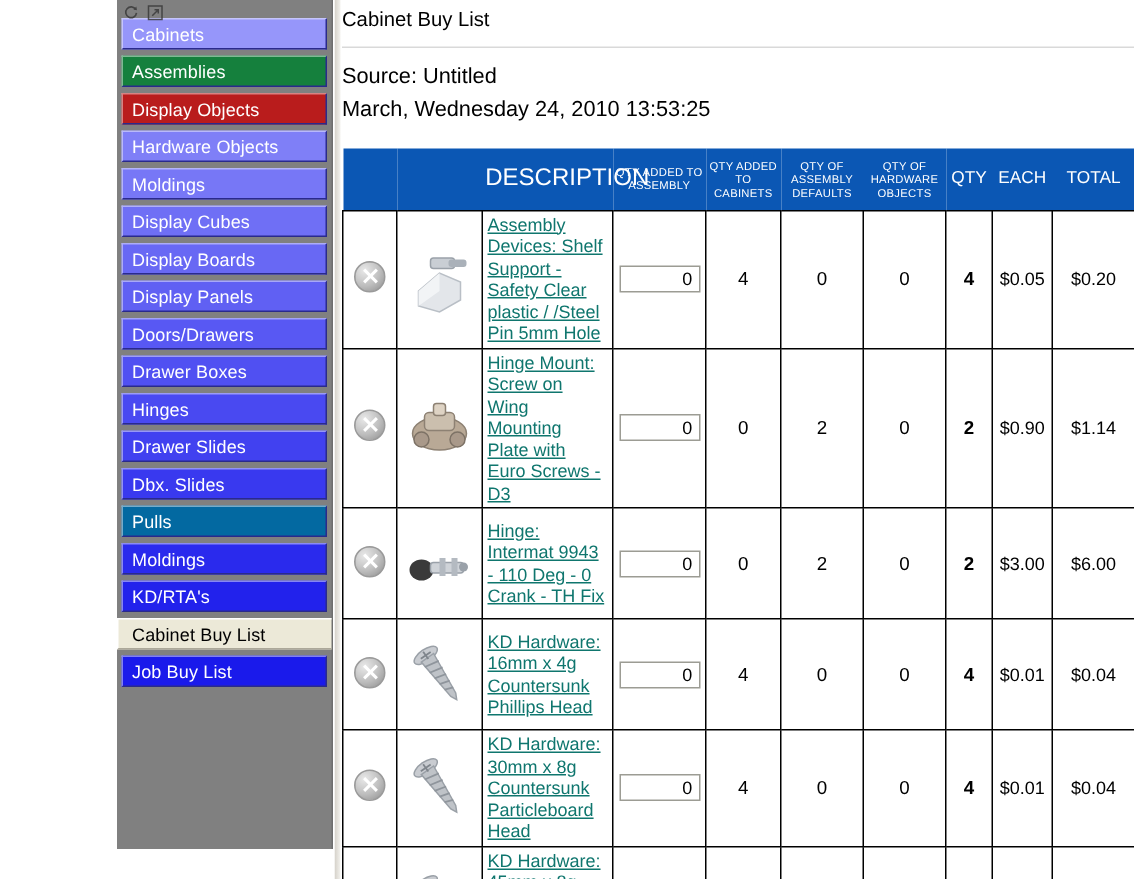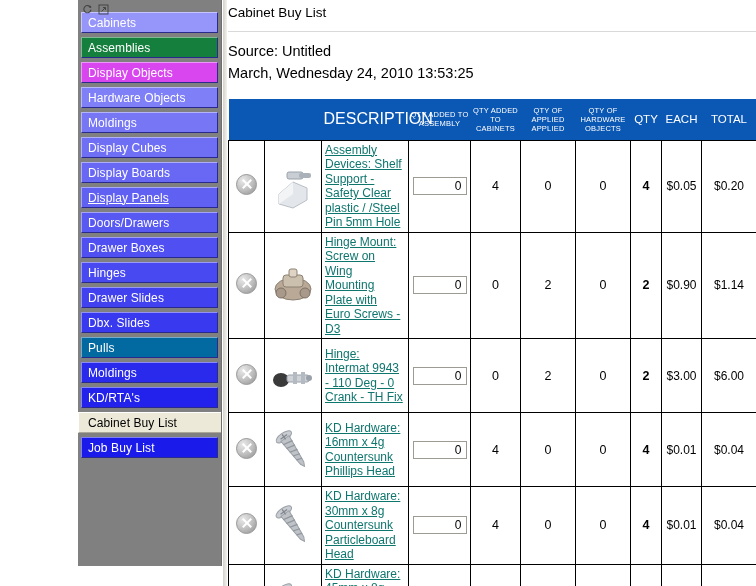--- a/index.html
+++ b/index.html
@@ -235,36 +235,36 @@
       </span>
     </div>
 
     <div id="sidebar-list">
         <div class="side-item" style="background: rgb(150, 150, 250);">
           <span>Cabinets</span>
         </div>
         <div class="side-item" style="background: #15803d;">
           <span>Assemblies</span>
         </div>
-        <div class="side-item" style="background: #d946ef;">
+        <div class="side-item" style="background: #b91c1c;">
           <span>Display Objects</span>
         </div>
         <div class="side-item" style="background: rgb(127, 127, 247);">
           <span>Hardware Objects</span>
         </div>
         <div class="side-item" style="background: rgb(119, 119, 246);">
           <span>Moldings</span>
         </div>
         <div class="side-item" style="background: rgb(111, 111, 245);">
           <span>Display Cubes</span>
         </div>
         <div class="side-item" style="background: rgb(104, 104, 244);">
           <span>Display Boards</span>
         </div>
-        <div class="side-item" style="background: rgb(96, 96, 243); text-decoration: underline;">
+        <div class="side-item" style="background: rgb(96, 96, 243);">
           <span>Display Panels</span>
         </div>
         <div class="side-item" style="background: rgb(88, 88, 243);">
           <span>Doors/Drawers</span>
         </div>
         <div class="side-item" style="background: rgb(80, 80, 242);">
           <span>Drawer Boxes</span>
         </div>
         <div class="side-item" style="background: rgb(73, 73, 241);">
           <span>Hinges</span>
@@ -317,21 +317,21 @@
         <col style="width:40px">
         <col style="width:55px">
       </colgroup>
       <thead>
         <tr>
           <th></th>
           <th></th>
           <th class="h-desc">DESCRIPTION</th>
           <th class="h-small">QTY ADDED TO ASSEMBLY</th>
           <th class="h-small">QTY ADDED TO CABINETS</th>
-          <th class="h-small">QTY OF APPLIED APPLIED</th>
+          <th class="h-small">QTY OF ASSEMBLY DEFAULTS</th>
           <th class="h-small">QTY OF HARDWARE OBJECTS</th>
           <th class="h-mid">QTY</th>
           <th class="h-mid">EACH</th>
           <th class="h-mid">TOTAL</th>
         </tr>
       </thead>
       <tbody id="table-body">
           <tr>
             <td class="c-del"><span class="del-btn"></span></td>
             <td class="c-img"><span><svg class="thumb" viewBox="0 0 48 52">

